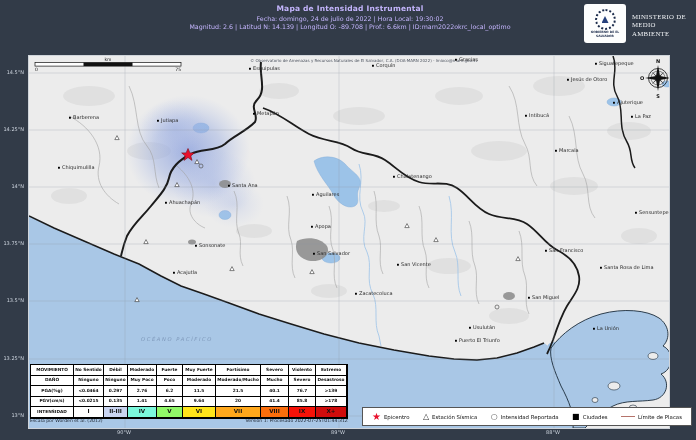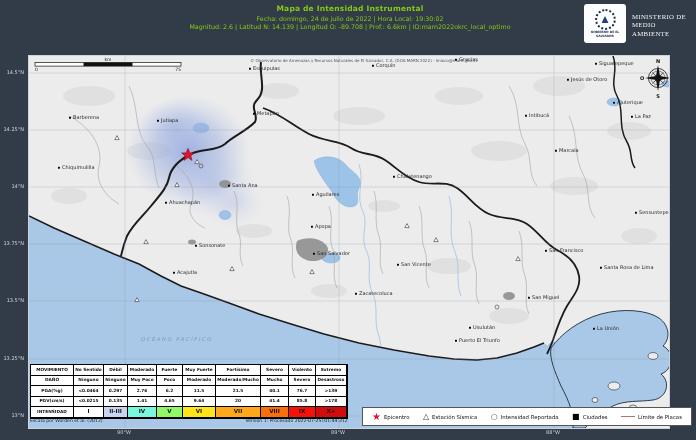--- a/index.html
+++ b/index.html
@@ -3,21 +3,21 @@
 <meta charset="utf-8">
 <style>
   html,body{margin:0;padding:0;}
   body{
     width:696px;height:440px;position:relative;overflow:hidden;
     background:#323b48;
     font-family:"DejaVu Sans","Liberation Sans",sans-serif;
     -webkit-font-smoothing:antialiased;
   }
   
-  .header{position:absolute;left:30px;top:4px;width:640px;text-align:center;color:#84cc16;}
+  .header{position:absolute;left:30px;top:4px;width:640px;text-align:center;color:#c4b5fd;}
   .header .title{font-size:7.5px;font-weight:bold;letter-spacing:.2px;}
   .header .sub{font-size:6.3px;margin-top:1.5px;}
   .logo-box{position:absolute;left:584px;top:4px;width:42px;height:39px;background:#fdfdfd;border-radius:3px;
     display:flex;flex-direction:column;align-items:center;justify-content:center;}
   .logo-emblem{width:17px;height:17px;border-radius:50%;border:2.5px dotted #1b2a4a;background:#fff;
     display:flex;align-items:center;justify-content:center;}
   .logo-emblem:before{content:"";width:7px;height:7px;background:#27407c;clip-path:polygon(50% 0,100% 100%,0 100%);}
   .logo-text{font-size:3px;color:#1b2a4a;font-weight:bold;text-align:center;line-height:1.1;margin-top:1.5px;}
   .ministry{position:absolute;left:632px;top:13px;width:62px;color:#f0f2f5;
     font-family:"Liberation Serif","DejaVu Serif",serif;font-size:6.8px;line-height:1.25;letter-spacing:.3px;}

